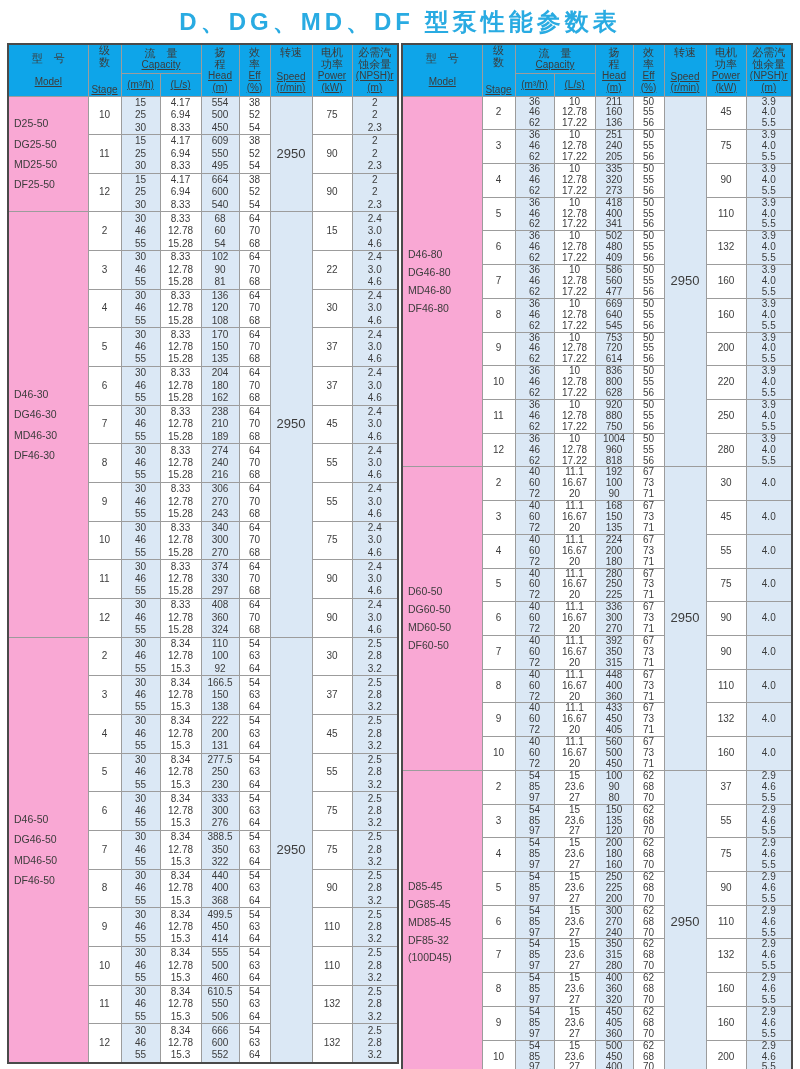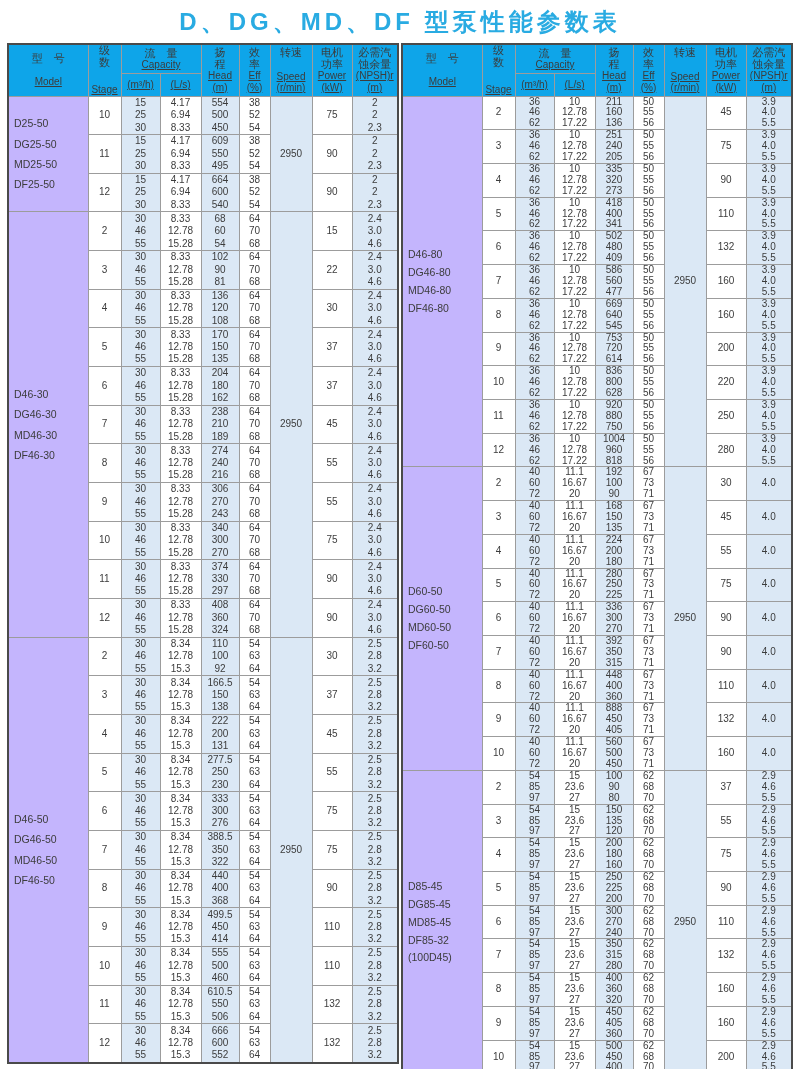--- a/index.html
+++ b/index.html
@@ -28,26 +28,26 @@
   .pre{white-space:pre-line;}
   .gap-lg{margin-top:12px;text-align:center;}
   .gap-sm{margin-top:16px;}
   td{font-size:10px;}
   .t-left td{line-height:12.4px;}
   .t-right td{line-height:10.9px;}
   .t-left tr.body{height:38px;}
   .t-right tr.body{height:33px;}
   .blue{background:#dbe8f5;}
   .model-cell{
-    background:#c4b5fd;text-align:left;padding-left:5px;
+    background:#f9a8d4;text-align:left;padding-left:5px;
     font-size:10.5px;
   }
   .t-left .model-cell div{margin:8px 0;}
   .t-right .model-cell div{margin:7px 0;}
-  .speed-cell{font-size:10px;}
+  .speed-cell{font-size:13px;}
 </style>
 </head>
 <body>
 
 <div class="page">
   <h1 class="title">D、DG、MD、DF 型泵性能参数表</h1>
   <div class="tables">
     <table class="pump-table t-left">
         <colgroup>
           <col style="width: 80px;">
@@ -1458,21 +1458,21 @@
               <div>40</div>
               <div>60</div>
               <div>72</div>
             </td>
             <td>
               <div>11.1</div>
               <div>16.67</div>
               <div>20</div>
             </td>
             <td class="blue">
-              <div>888</div>
+              <div>433</div>
               <div>450</div>
               <div>405</div>
             </td>
             <td>
               <div>67</div>
               <div>73</div>
               <div>71</div>
             </td>
             <td>132</td>
             <td class="blue">

